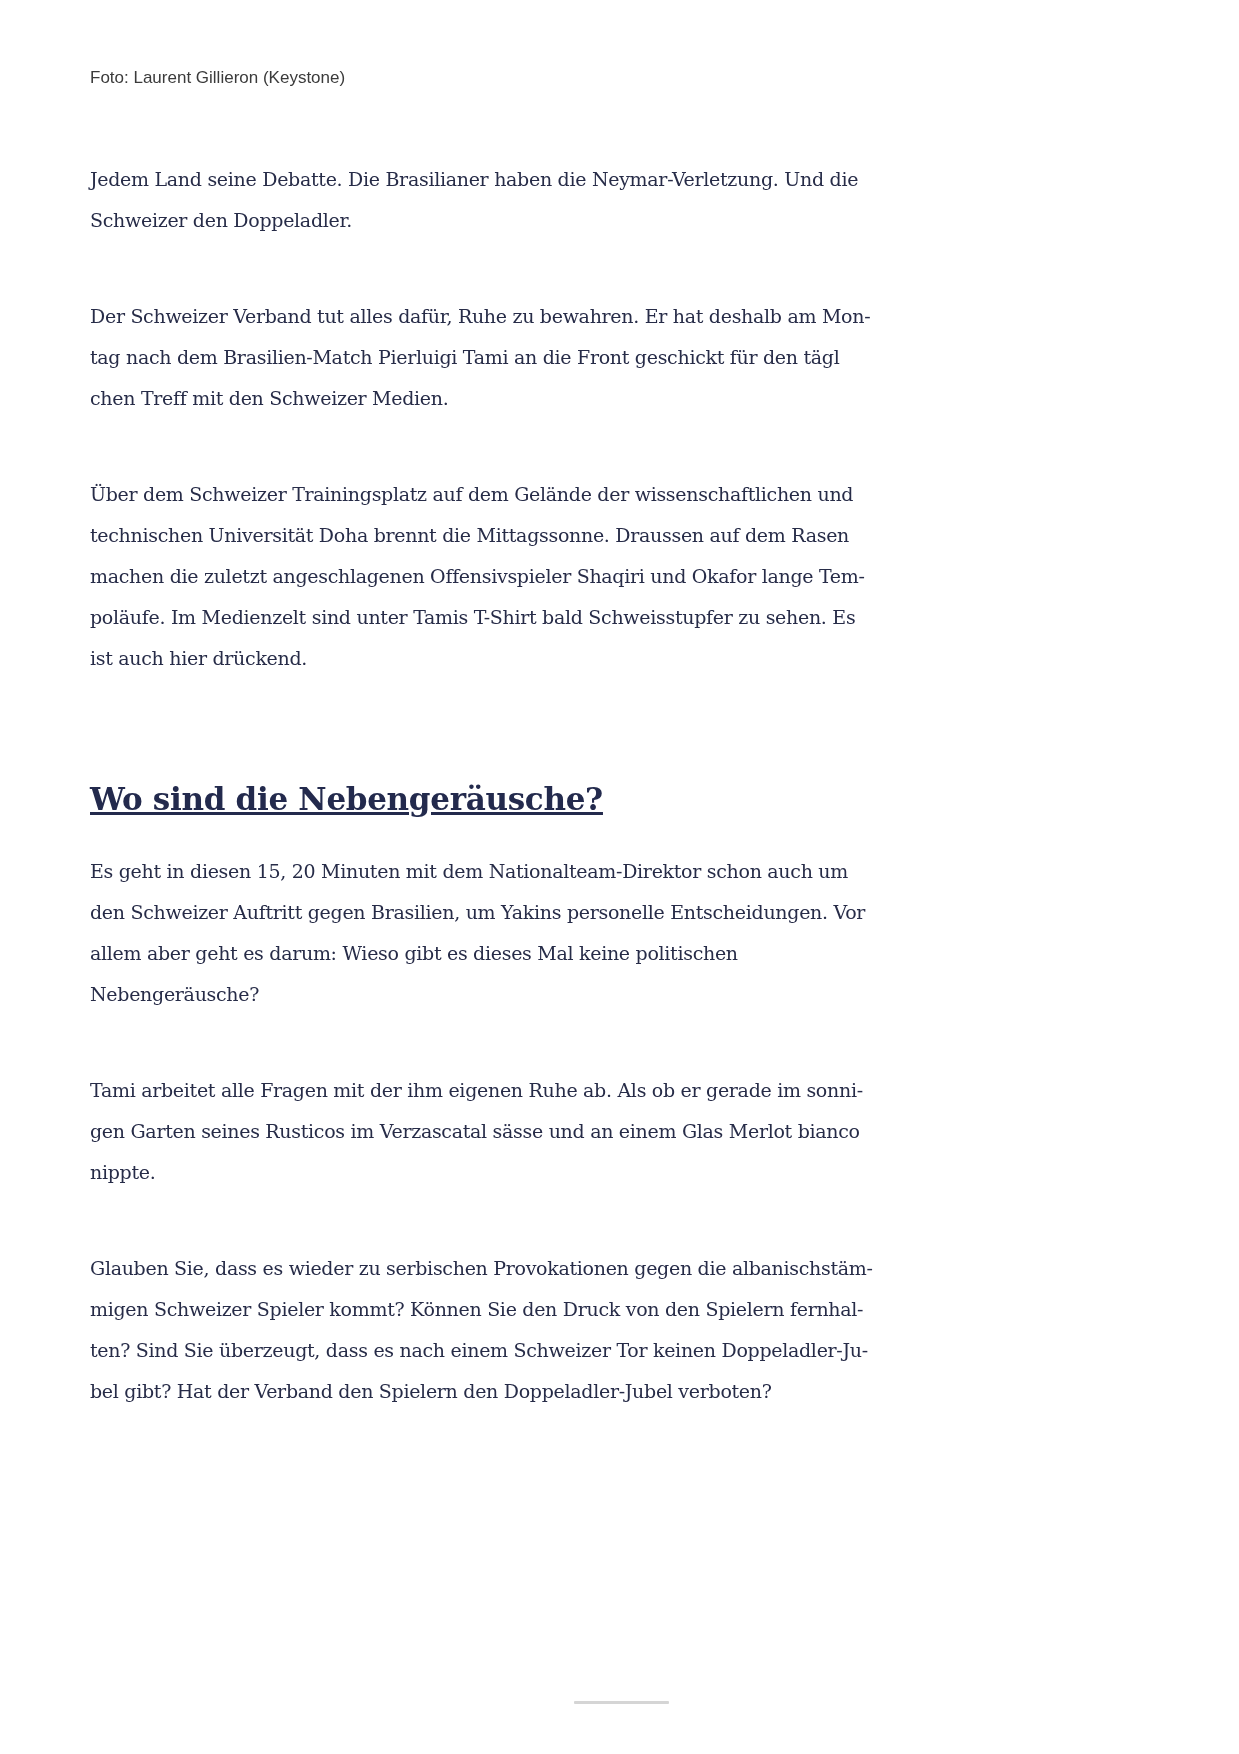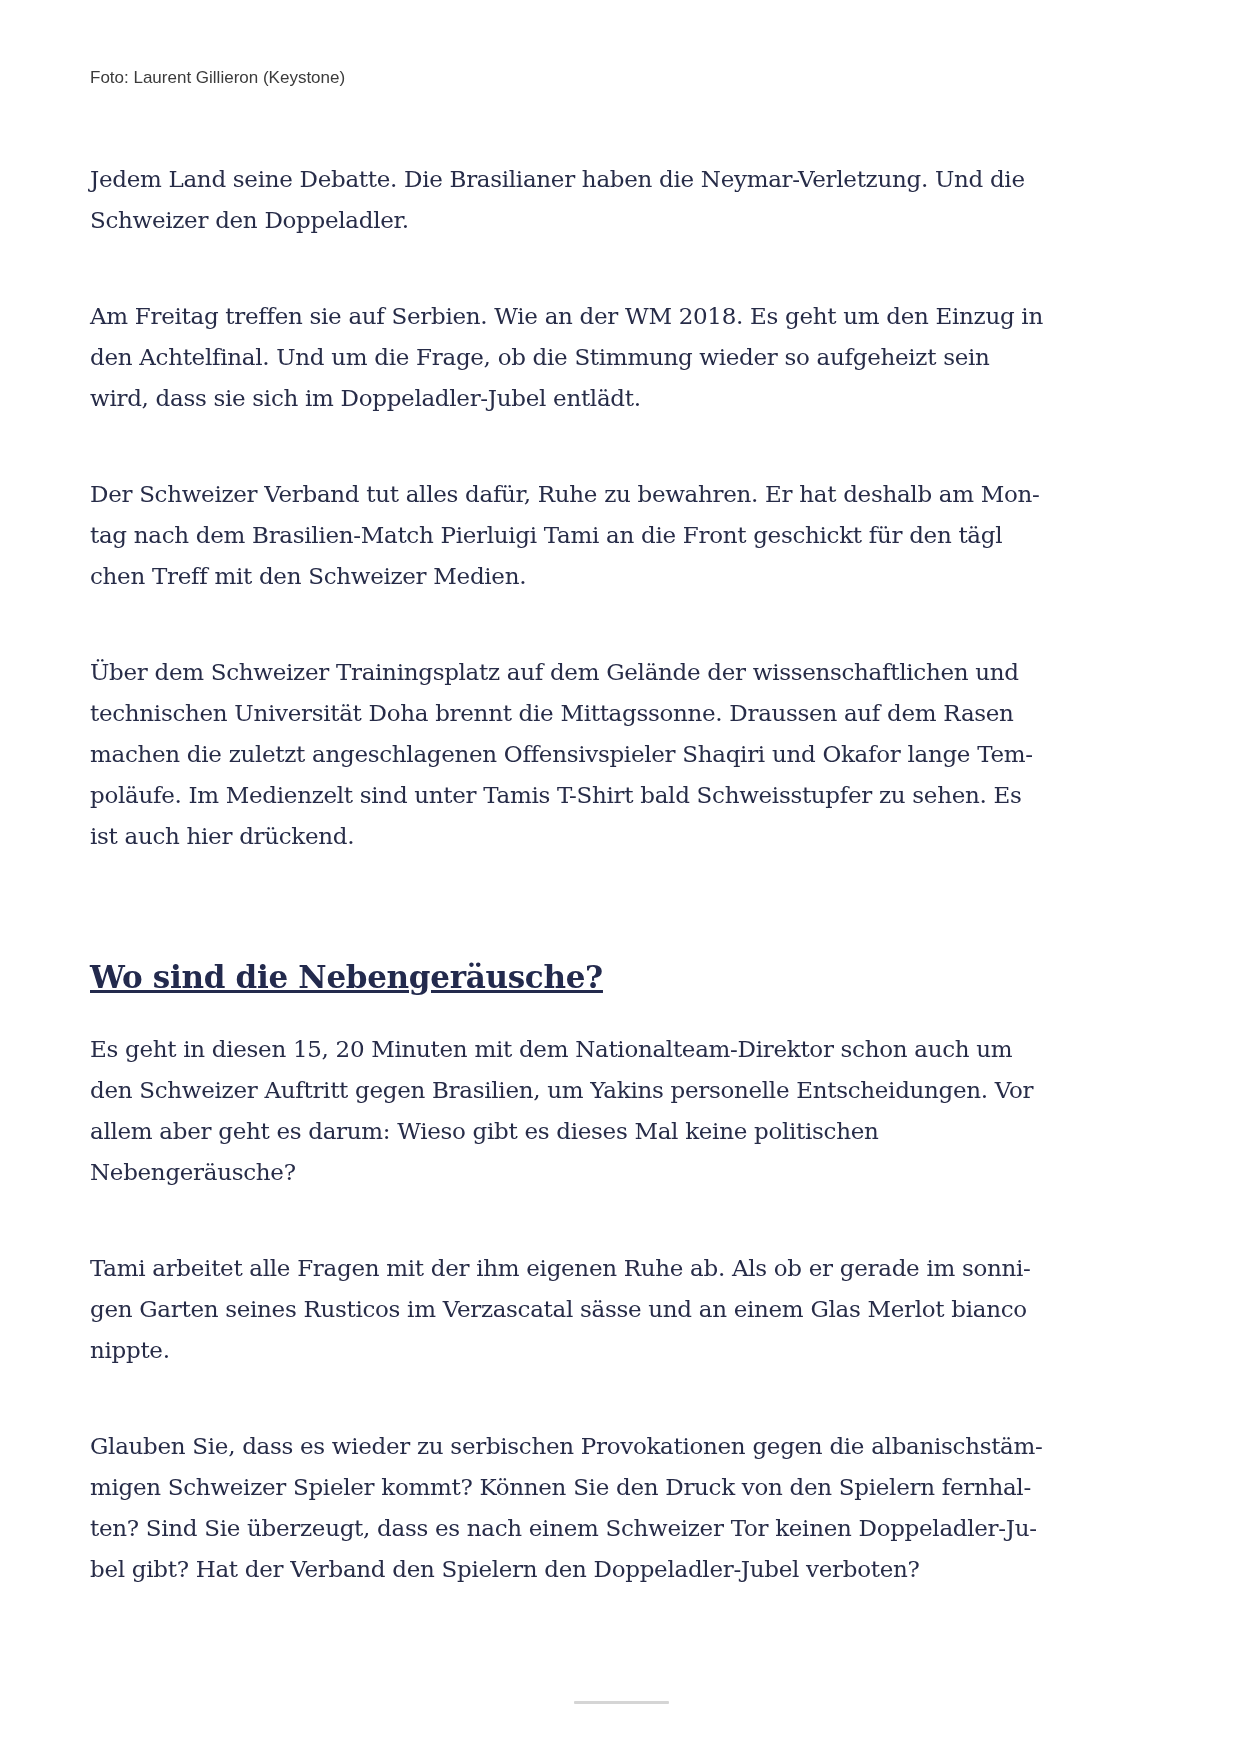--- a/index.html
+++ b/index.html
@@ -21,21 +21,21 @@
   .photo-credit {
     font-family: "Liberation Sans", sans-serif;
     font-size: 17px;
     line-height: 20px;
     color: var(--caption-text, #3b3b3b);
     margin: 0 0 71px 0;
     white-space: pre;
   }
   .para {
     font-family: "DejaVu Serif", "Liberation Serif", serif;
-    font-size: 23px;
+    font-size: 19px;
     line-height: 41px;
     letter-spacing: -0.3px;
     color: var(--body-text, #272c48);
     margin: 0 0 55px 0;
     white-space: pre;
   }
   .section-heading {
     font-family: "DejaVu Serif", "Liberation Serif", serif;
     font-weight: bold;
     font-size: 31px;
@@ -60,23 +60,20 @@
 <body>
 
 <div class="page">
   <div class="content">
 
     <div class="photo-credit">Foto: Laurent Gillieron (Keystone)</div>
 
     <p class="para">Jedem Land seine Debatte. Die Brasilianer haben die Neymar-Verletzung. Und die
 Schweizer den Doppeladler.</p>
 
-    <p class="para">Am Freitag treffen sie auf Serbien. Wie an der WM 2018. Es geht um den Einzug in
-den Achtelfinal. Und um die Frage, ob die Stimmung wieder so aufgeheizt sein
-wird, dass sie sich im Doppeladler-Jubel entlädt.</p>
 
     <p class="para">Der Schweizer Verband tut alles dafür, Ruhe zu bewahren. Er hat deshalb am Mon-
 tag nach dem Brasilien-Match Pierluigi Tami an die Front geschickt für den tägl
 chen Treff mit den Schweizer Medien.</p>
 
     <p class="para">Über dem Schweizer Trainingsplatz auf dem Gelände der wissenschaftlichen und
 technischen Universität Doha brennt die Mittagssonne. Draussen auf dem Rasen
 machen die zuletzt angeschlagenen Offensivspieler Shaqiri und Okafor lange Tem-
 poläufe. Im Medienzelt sind unter Tamis T-Shirt bald Schweisstupfer zu sehen. Es
 ist auch hier drückend.</p>

